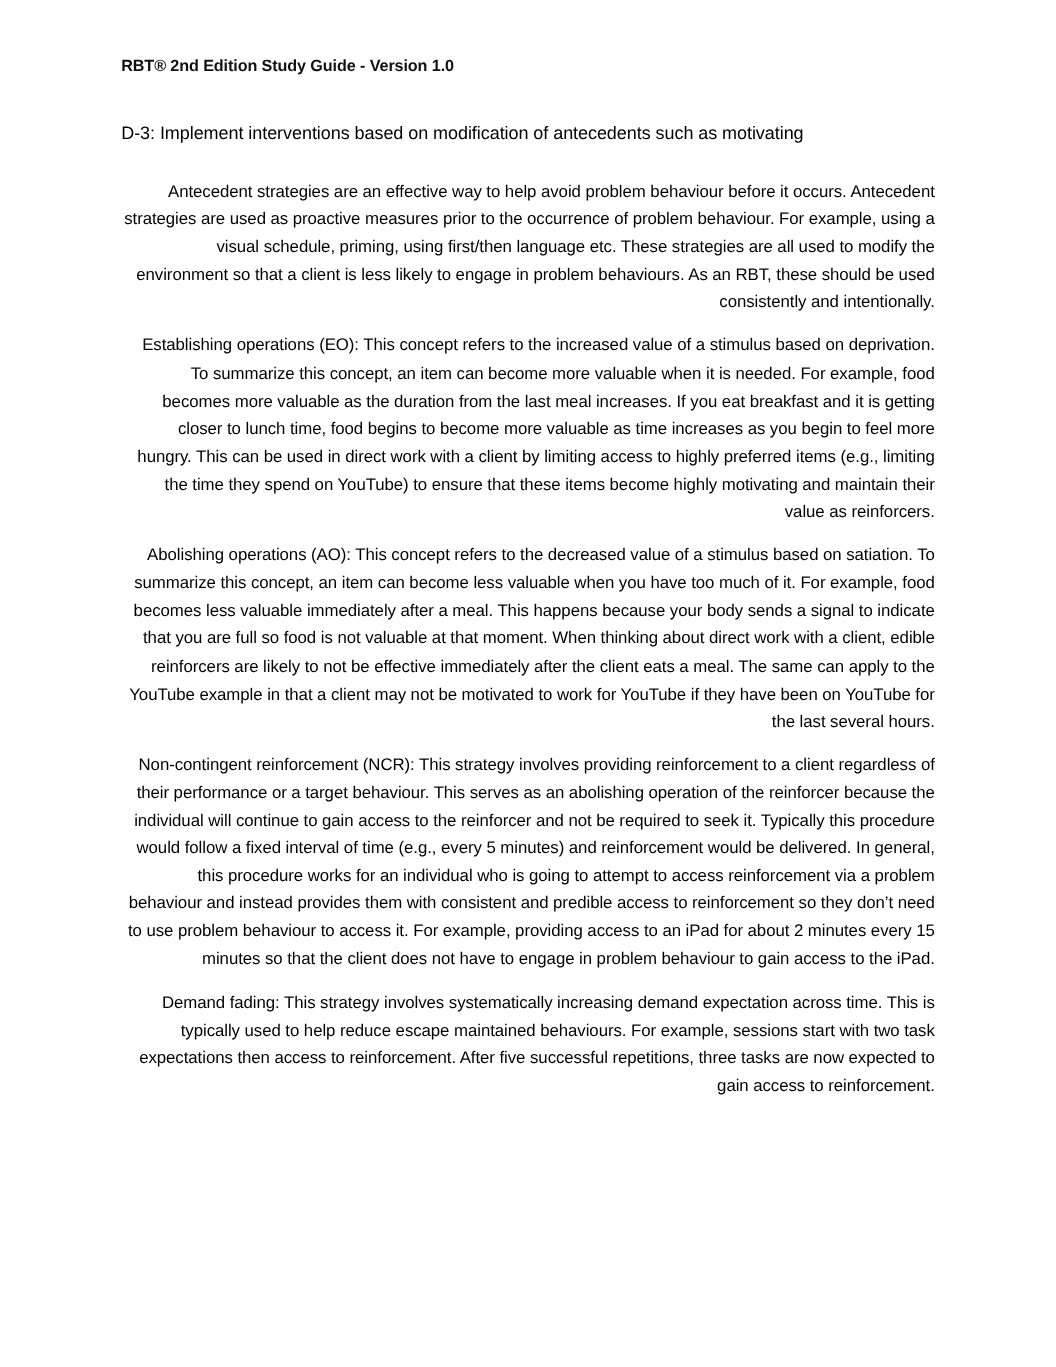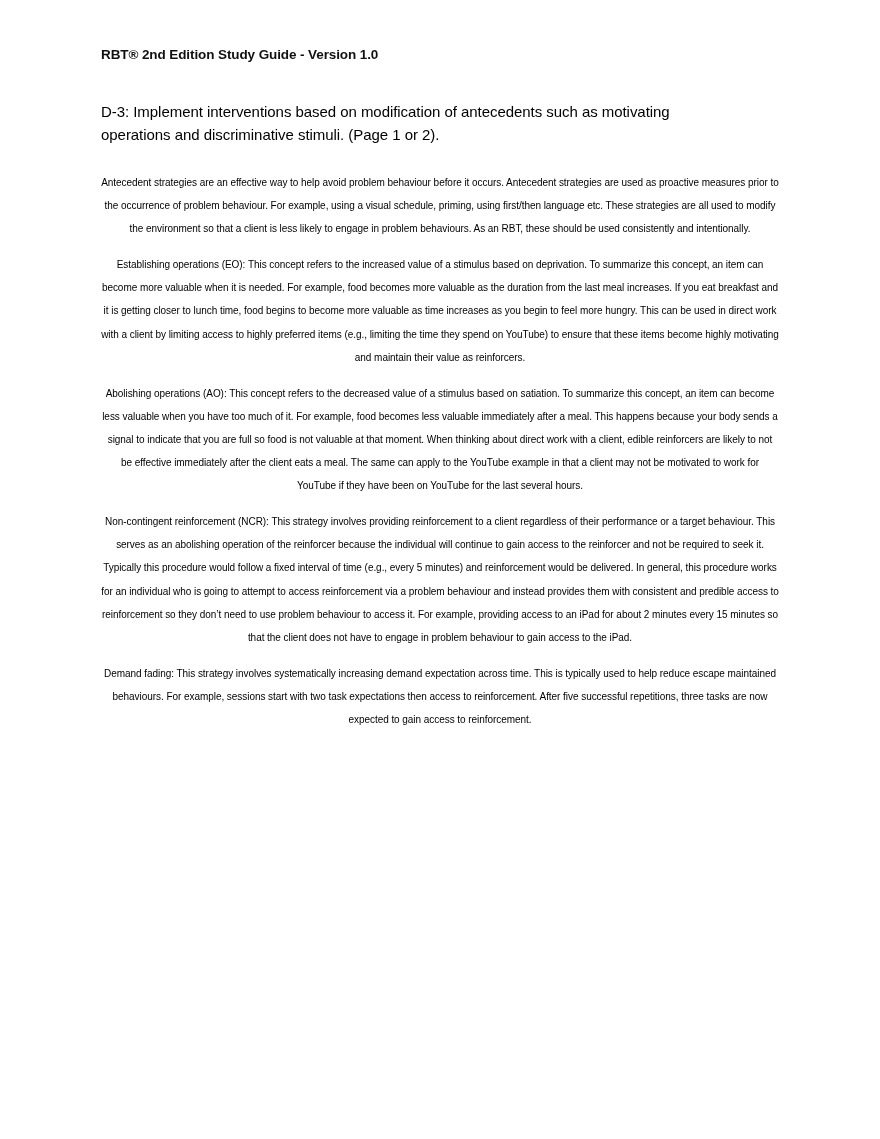--- a/index.html
+++ b/index.html
@@ -43,25 +43,25 @@
 
   .section-title {
     font-size: 15px;
     font-weight: normal;
     line-height: 23px;
     margin: 0 0 0 0;
     letter-spacing: -0.05px;
   }
 
   p.para {
-    font-size: 10px;
+    font-size: 14px;
     line-height: 23.1px;
     margin: 0;
     letter-spacing: -0.05px;
-    text-align: center;
+    text-align: right;
   }
 
   .gap-after-title { height: 25px; }
   .gap-para { height: 13px; }
 
   .lead-in {
     font-weight: normal;
   }
 
   
@@ -99,21 +99,20 @@
 
 <div class="page">
 
   <div class="doc-header">RBT® 2nd Edition Study Guide - Version 1.0</div>
 
   <div class="content">
 
     <div class="section-title">
       <span>D-3: Implement interventions based on modification of antecedents such as motivating</span>
       <br>
-      <span>operations and discriminative stimuli. (Page 1 or 2).</span>
     </div>
 
     <div class="gap-after-title"></div>
 
     <p class="para"><span class="lead-in"></span><span>Antecedent strategies are an effective way to help avoid problem behaviour before it occurs. Antecedent strategies are used as proactive measures prior to the occurrence of problem behaviour. For example, using a visual schedule, priming, using first/then language etc. These strategies are all used to modify the environment so that a client is less likely to engage in problem behaviours. As an RBT, these should be used consistently and intentionally.</span></p>
 
     <div class="gap-para"></div>
 
     <p class="para"><span class="lead-in">Establishing operations (EO):</span><span> This concept refers to the increased value of a stimulus based on deprivation. To summarize this concept, an item can become more valuable when it is needed. For example, food becomes more valuable as the duration from the last meal increases. If you eat breakfast and it is getting closer to lunch time, food begins to become more valuable as time increases as you begin to feel more hungry. This can be used in direct work with a client by limiting access to highly preferred items (e.g., limiting the time they spend on YouTube) to ensure that these items become highly motivating and maintain their value as reinforcers.</span></p>
 

